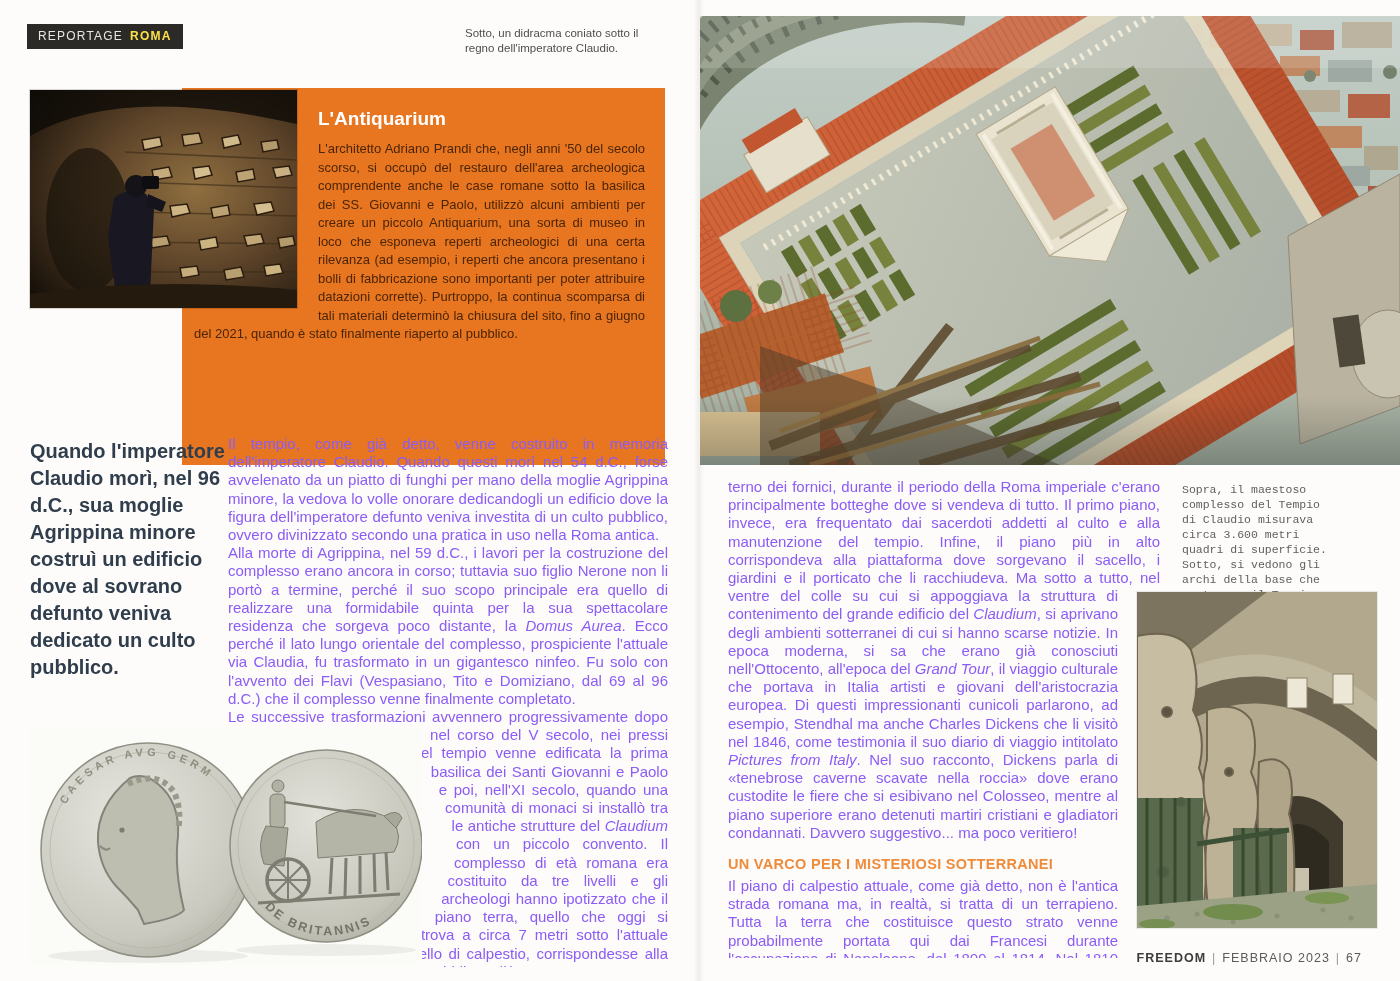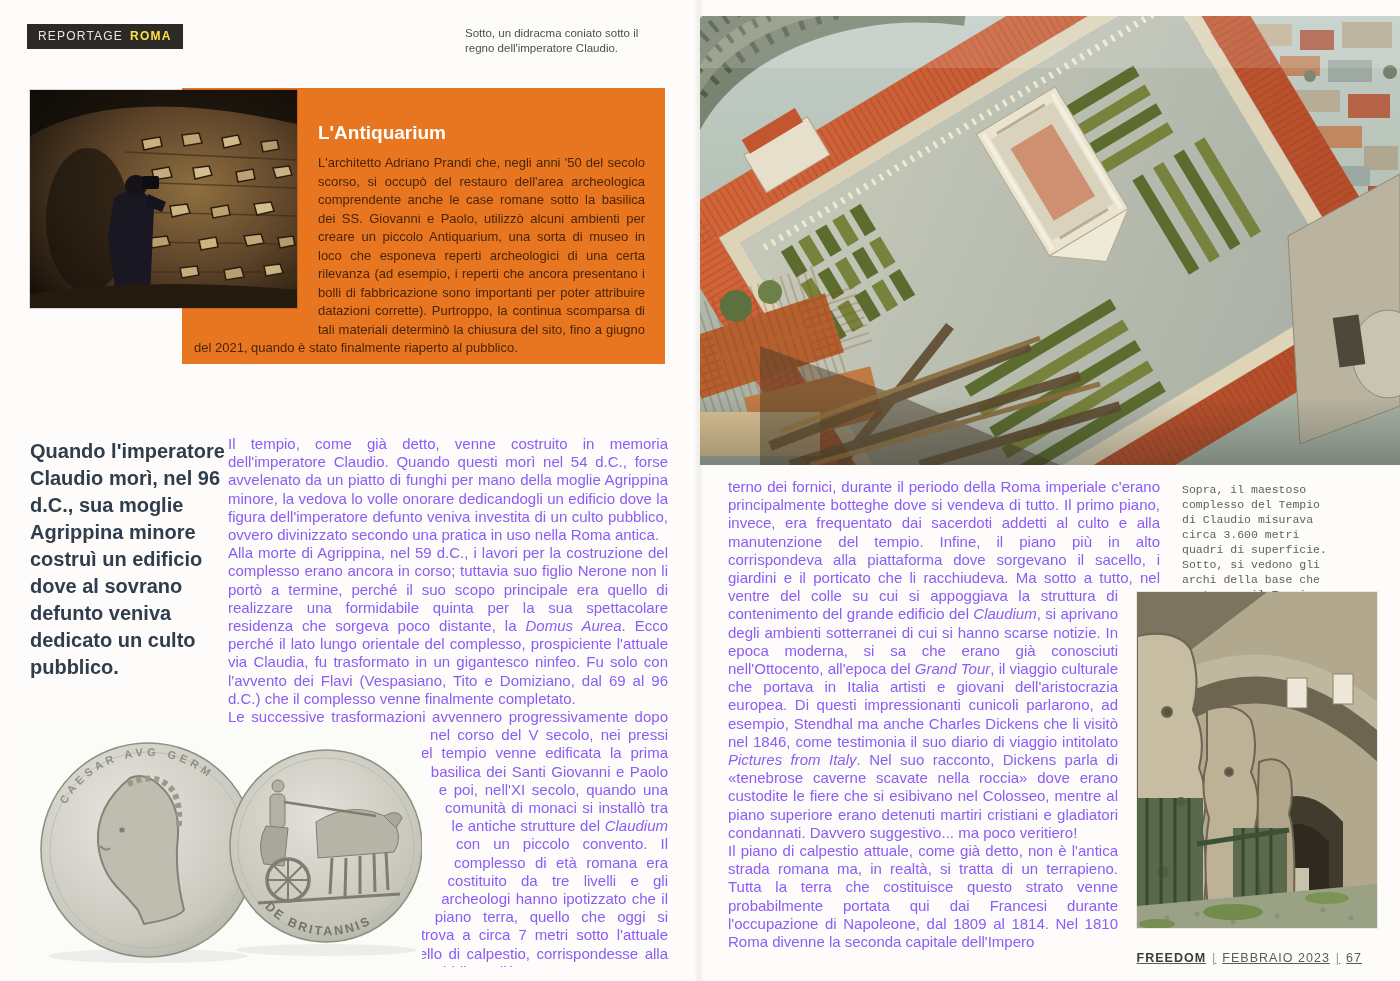--- a/index.html
+++ b/index.html
@@ -12,35 +12,35 @@
   .it{font-style:italic;}
   .abs{position:absolute;}
   
   .spine{left:694px;top:0;width:10px;height:981px;
     background:linear-gradient(90deg,rgba(0,0,0,0) 0%,rgba(120,110,100,.10) 45%,rgba(0,0,0,0) 100%);}
   
   .badge{left:27px;top:24px;background:#2b2a27;color:#e9e7e3;
     padding:5px 11px 6px 11px;font-size:12px;letter-spacing:1.2px;display:flex;gap:7px;}
   .badge .accent{color:#fde047;font-weight:bold;}
   .top-caption{left:465px;top:26px;width:178px;font-size:11.5px;line-height:15px;color:#4e4e4c;}
-  .orange-box{left:182px;top:88px;width:483px;height:276px;background:#e8751f;
-    padding:34px 20px 0 12px;box-sizing:border-box;overflow:hidden;}
+  .orange-box{left:182px;top:88px;width:483px;height:377px;background:#e8751f;
+    padding:20px 20px 0 12px;box-sizing:border-box;overflow:hidden;}
   .orange-box .photo-spacer{float:left;width:116px;height:200px;margin-right:8px;}
   .orange-box h2{margin:0 0 10px 0;font-size:19px;color:#ffffff;font-weight:bold;}
   .orange-box .box-body{font-size:13px;line-height:18.5px;text-align:justify;color:#4b2507;}
   .tunnel-photo{left:30px;top:90px;width:267px;height:218px;z-index:3;box-shadow:0 0 0 1px rgba(0,0,0,.15);}
   .pull-quote{left:30px;top:438px;width:202px;font-size:20px;line-height:27px;
     font-weight:bold;color:#2f3d4c;}
   .main-col{left:228px;top:435px;width:440px;height:532px;overflow:hidden;}
   .sec-head{margin:0 0 5px 0;font-size:14.5px;font-weight:bold;color:#ee8c3b;letter-spacing:.3px;}
   .main-col p,.col1 p{margin:0;font-size:15px;line-height:18.2px;text-align:justify;color:#8b5cf6;}
   .coin-spacer{float:left;width:230px;height:268px;
     shape-outside:polygon(0px 20px,150px 20px,205px 75px,228px 140px,205px 205px,150px 266px,0px 266px);}
   .coins-photo{left:30px;top:728px;width:392px;height:237px;z-index:2;}
-  .footer{font-size:12.5px;letter-spacing:1px;color:#5a5a58;text-decoration:underline;}
+  .footer{font-size:12.5px;letter-spacing:1px;color:#5a5a58;}
   .footer .brand{font-weight:bold;color:#3c3c3a;}
   .footer .sep{color:#9a9a96;padding:0 6px;}
   .footer-left{left:38px;top:951px;}
   .footer-right{right:38px;top:951px;text-align:right;}
   
   .aerial-photo{left:700px;top:16px;width:700px;height:449px;}
   .col1{left:728px;top:478px;width:432px;height:480px;overflow:hidden;}
   .photo-intrude{float:right;width:42px;height:474px;
     shape-outside:inset(114px 0 0 0);}
   .varco-head{margin:14px 0 5px 0;}
@@ -338,20 +338,21 @@
         <line x1="110" y1="449" x2="400" y2="368"></line>
     </g>
   </g>
   <rect x="0" y="380" width="700" height="69" fill="url(#shade)"></rect>
   <rect x="0" y="0" width="700" height="52" fill="#ffffff" opacity=".14"></rect>
 </svg>
 
 <div class="abs col1">
   <div class="photo-intrude" aria-hidden="true"></div>
   <p><span>terno dei fornici, durante il periodo della Roma imperiale c'erano principalmente botteghe dove si vendeva di tutto. Il primo piano, invece, era frequentato dai sacerdoti addetti al culto e alla manutenzione del tempio. Infine, il piano più in alto corrispondeva alla piattaforma dove sorgevano il sacello, i giardini e il porticato che li racchiudeva. Ma sotto a tutto, nel ventre del colle su cui si appoggiava la struttura di contenimento del grande edificio del </span><span class="it">Claudium</span><span>, si aprivano degli ambienti sotterranei di cui si hanno scarse notizie. In epoca moderna, si sa che erano già conosciuti nell'Ottocento, all'epoca del </span><span class="it">Grand Tour</span><span>, il viaggio culturale che portava in Italia artisti e giovani dell'aristocrazia europea. Di questi impressionanti cunicoli parlarono, ad esempio, Stendhal ma anche Charles Dickens che li visitò nel 1846, come testimonia il suo diario di viaggio intitolato </span><span class="it">Pictures from Italy</span><span>. Nel suo racconto, Dickens parla di «tenebrose caverne scavate nella roccia» dove erano custodite le fiere che si esibivano nel Colosseo, mentre al piano superiore erano detenuti martiri cristiani e gladiatori condannati. Davvero suggestivo... ma poco veritiero!</span></p>
+  <h3 class="sec-head varco-head">UN VARCO PER I MISTERIOSI SOTTERRANEI</h3>
   <p>Il piano di calpestio attuale, come già detto, non è l'antica strada romana ma, in realtà, si tratta di un terrapieno. Tutta la terra che costituisce questo strato venne probabilmente portata qui dai Francesi durante l'occupazione di Napoleone, dal 1809 al 1814. Nel 1810 Roma divenne la seconda capitale dell'Impero</p>
 </div>
 
 <div class="abs side-caption">Sopra, il maestoso complesso del Tempio di Claudio misurava circa 3.600 metri quadri di superficie. Sotto, si vedono gli archi della base che sosteneva il Tempio.</div>
 
 <svg class="abs passage-photo" viewBox="0 0 240 336" preserveAspectRatio="none">
   <rect width="240" height="336" fill="#b1a88e"></rect>
   <polygon points="0,0 130,0 46,64 0,96" fill="#7c745e"></polygon>
   <path d="M-10,150 Q120,34 252,156" fill="none" stroke="#6e6550" stroke-width="36"></path>
   <path d="M-10,128 Q120,16 252,134" fill="none" stroke="#c0b89e" stroke-width="22"></path>

